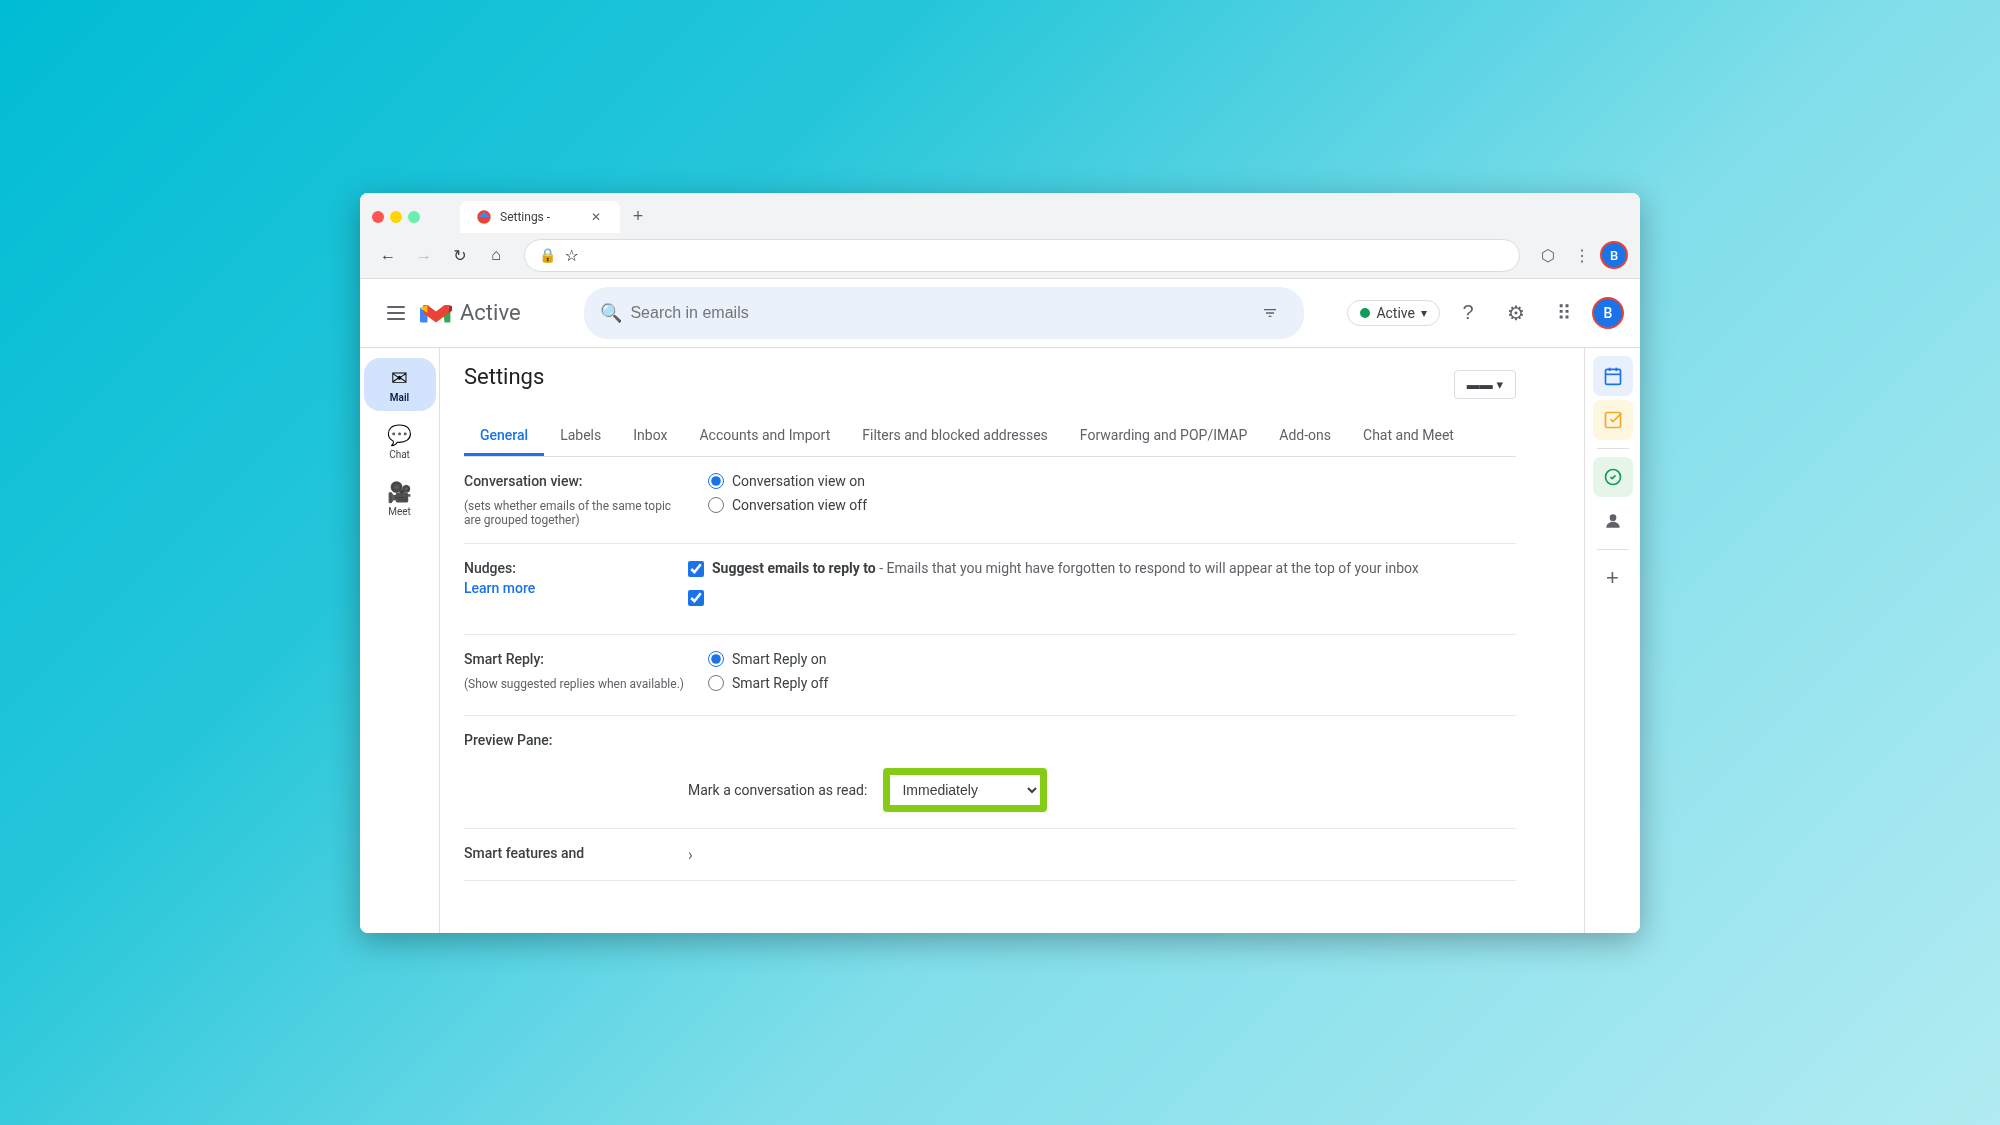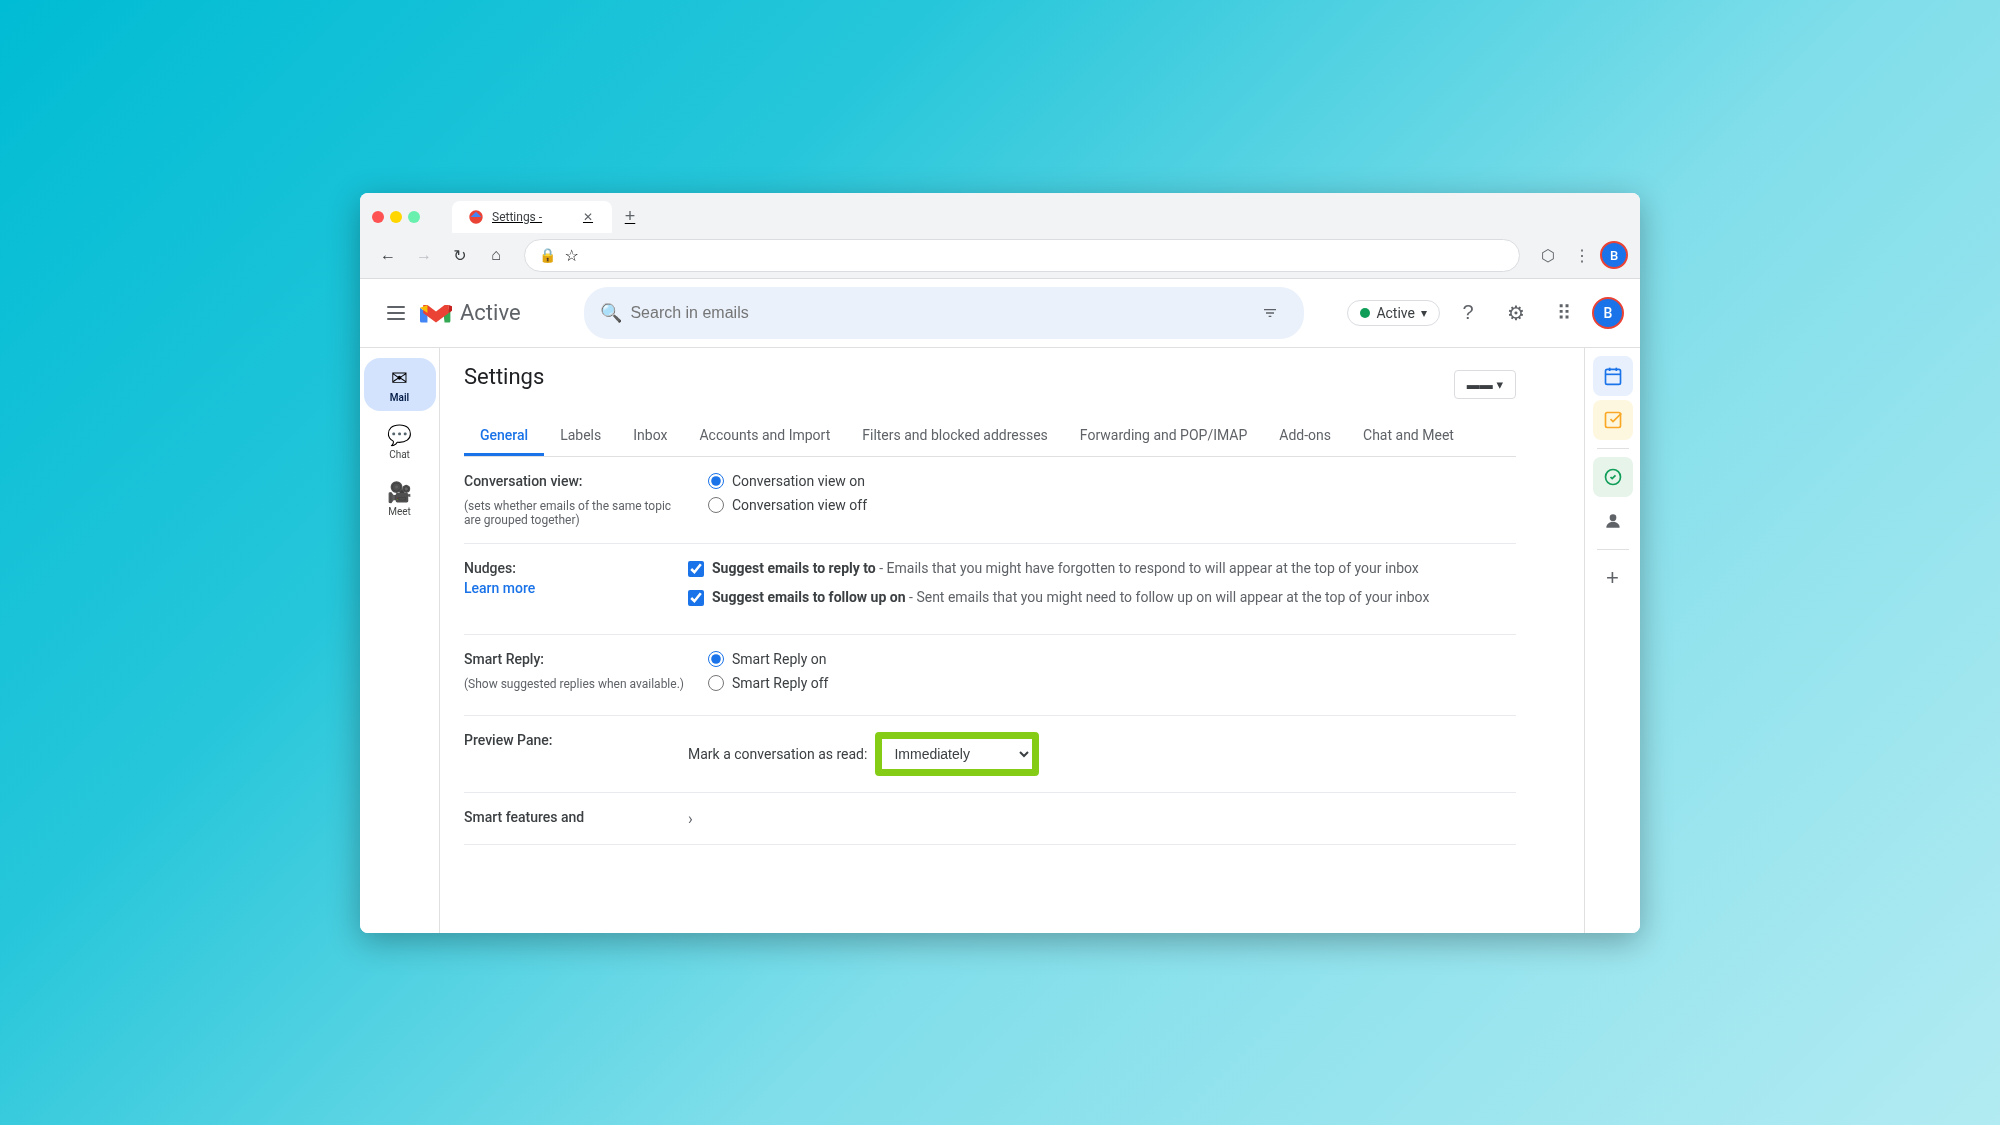--- a/index.html
+++ b/index.html
@@ -25,22 +25,21 @@
     
     .browser-chrome {
       background: #f1f3f4;
       border-bottom: 1px solid #dadce0;
       flex-shrink: 0;
     }
     .browser-title-bar {
       display: flex;
       align-items: center;
       padding: 8px 12px 0;
-      gap: 0;
-      text-decoration: underline;
+      gap: 8px;
     }
     .window-controls {
       display: flex;
       gap: 6px;
       align-items: center;
     }
     .win-btn {
       width: 12px; height: 12px;
       border-radius: 50%;
       border: none;
@@ -426,23 +425,24 @@
     }
     .learn-more-link {
       color: #1a73e8;
       font-size: 14px;
       text-decoration: none;
       cursor: pointer;
     }
     .select-control {
       display: flex;
       align-items: center;
-      gap: 8px;
-      font-size: 14px;
-      color: #3c4043;
+      gap: 16px;
+      font-size: 14px;
+      color: #3c4043;
+      margin-top: 36px;
     }
     select {
       border: 7px solid #84cc16;
       border-radius: 4px;
       padding: 6px 24px 6px 8px;
       font-size: 14px;
       color: #3c4043;
       background: #fff;
       cursor: pointer;
       outline: none;
@@ -643,24 +643,20 @@
               <div class="settings-control">
                 <label class="checkbox-option">
                   <input type="checkbox" checked="" style="">
                   <span>
                     <strong>Suggest emails to reply to</strong>
                     <span class="checkbox-desc"> - Emails that you might have forgotten to respond to will appear at the top of your inbox</span>
                   </span>
                 </label>
                 <label class="checkbox-option">
                   <input type="checkbox" checked="" style="">
-                  <span>
-                    <strong>Suggest emails to follow up on</strong>
-                    <span class="checkbox-desc"> - Sent emails that you might need to follow up on will appear at the top of your inbox</span>
-                  </span>
                 </label>
               </div>
             </div>
 
             <div class="settings-row">
               <div class="settings-label">
                 <span>Smart Reply:</span>
                 <div class="settings-label-sub">(Show suggested replies when available.)</div>
               </div>
               <div class="settings-control">

